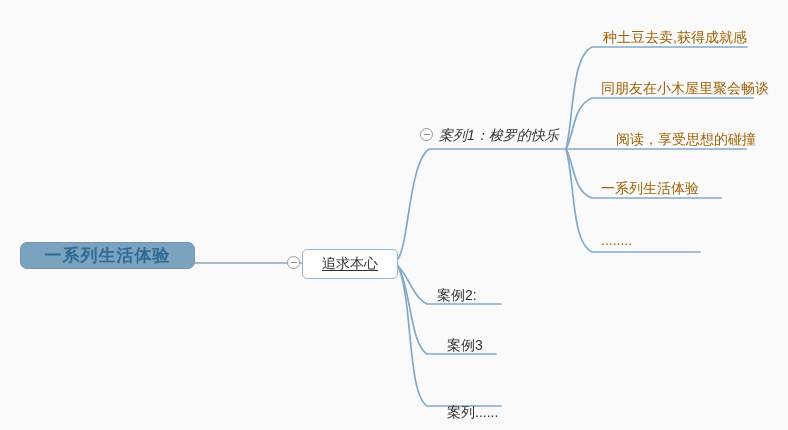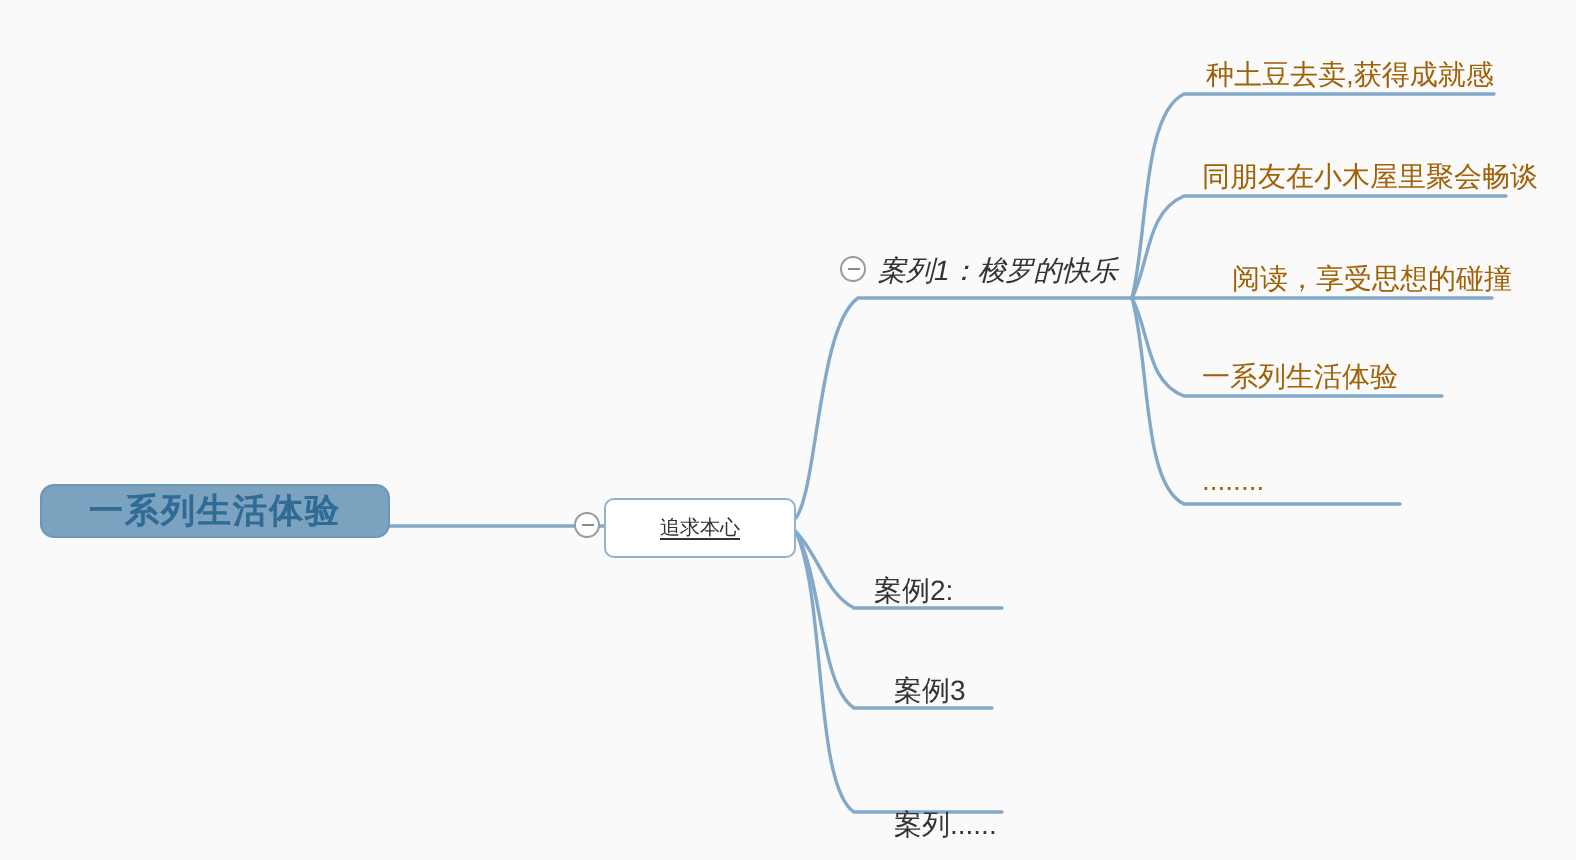--- a/index.html
+++ b/index.html
@@ -37,21 +37,21 @@
   }
   .main-node{
     position:absolute;left:302px;top:249px;width:96px;height:30px;
     background:#ffffff;
     border:1.5px solid #91b3cc;
     border-radius:5px;
     display:flex;align-items:center;justify-content:center;
     box-sizing:border-box;
   }
   .main-node .label{
-    color:#333;font-size:10px;
+    color:#333;font-size:14px;
     text-decoration:underline;
     text-underline-offset:2px;
   }
   .topic-label{
     position:absolute;
     color:#a16207;font-size:14px;line-height:16px;height:16px;
     white-space:nowrap;
   }
   .topic-label.branch{color:#333;}
   .collapse-btn{

